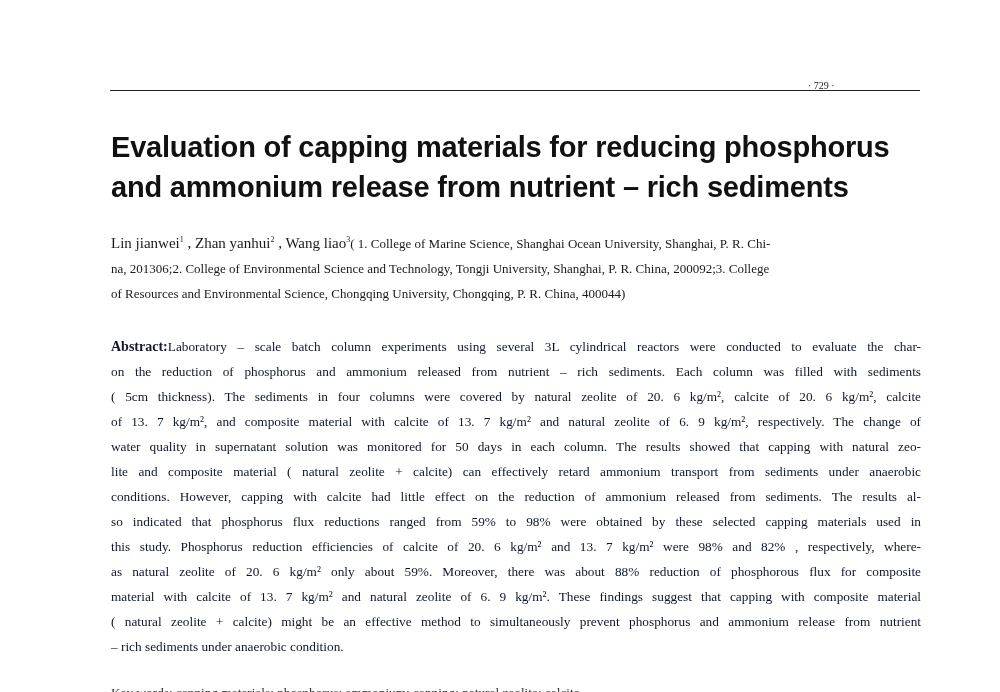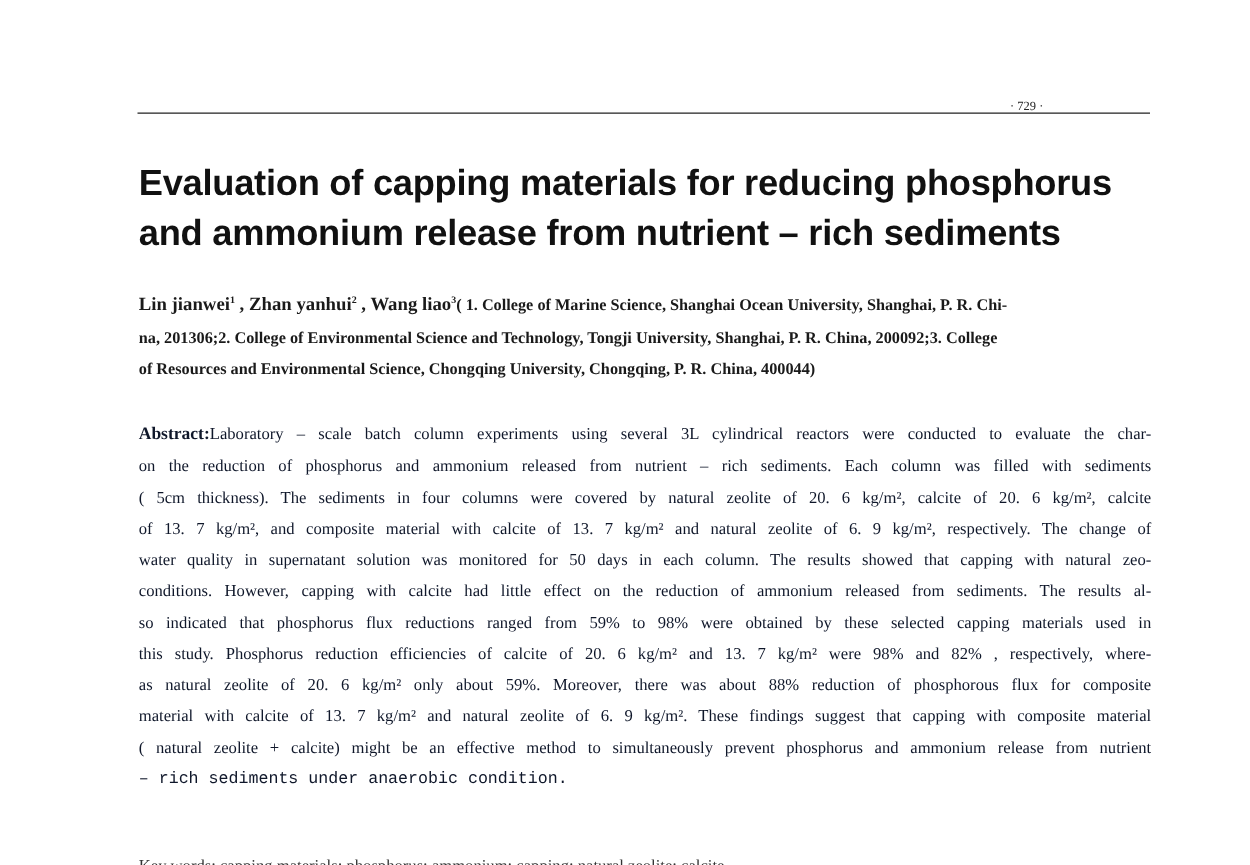--- a/index.html
+++ b/index.html
@@ -66,40 +66,39 @@
     top: 231px;
     width: 810px;
     font-size: 13px;
     line-height: 25px;
     color: #1a1a1a;
     text-align: justify;
   }
   .authors .names {
     font-size: 15px;
   }
-  .authors .line { display: block; white-space: nowrap; font-weight: bold; }
+  .authors .line { display: block; white-space: nowrap; }
   sup { font-size: 8px; vertical-align: 6px; line-height: 0; }
   .abstract {
     position: absolute;
     left: 111px;
     top: 334px;
     width: 810px;
     font-size: 13.3px;
     line-height: 25px;
     color: #0f172a;
   }
   .abstract .line {
     display: block;
     white-space: nowrap;
     text-align: justify;
     text-align-last: justify;
   }
   .abstract .line.last {
     text-align-last: left;
-    font-family: Liberation Mono, monospace;
   }
   .abstract .label {
     font-weight: bold;
     font-size: 14px;
   }
   .cutoff-line {
     position: absolute;
     left: 111px;
     top: 686px;
     width: 560px;
@@ -132,20 +131,21 @@
   <span class="line">na, 201306;2. College of Environmental Science and Technology, Tongji University, Shanghai, P. R. China, 200092;3. College</span>
   <span class="line">of Resources and Environmental Science, Chongqing University, Chongqing, P. R. China, 400044)</span>
 </div>
 
 <div class="abstract">
   <span class="line"><span class="label">Abstract</span><span class="label">:</span><span>Laboratory – scale batch column experiments using several 3L cylindrical reactors were conducted to evaluate the char-</span></span>
   <span class="line">on the reduction of phosphorus and ammonium released from nutrient – rich sediments.  Each column was filled with sediments</span>
   <span class="line">( 5cm thickness).  The sediments in four columns were covered by natural zeolite of 20. 6 kg/m², calcite of 20. 6 kg/m², calcite</span>
   <span class="line">of 13. 7 kg/m², and composite material with calcite of 13. 7 kg/m² and natural zeolite of 6. 9 kg/m², respectively.  The change of</span>
   <span class="line">water quality in supernatant solution was monitored for 50 days in each column.  The results showed that capping with natural zeo-</span>
+  <span class="line">lite and composite material ( natural zeolite + calcite)  can effectively retard ammonium transport from sediments under anaerobic</span>
   <span class="line">conditions.  However, capping with calcite had little effect on the reduction of ammonium released from sediments.  The results al-</span>
   <span class="line">so indicated that phosphorus flux reductions ranged from 59%  to 98%  were obtained by these selected capping materials used in</span>
   <span class="line">this study.  Phosphorus reduction efficiencies of calcite of 20. 6 kg/m² and 13. 7 kg/m² were 98%  and 82% , respectively, where-</span>
   <span class="line">as natural zeolite of 20. 6 kg/m² only about 59%.  Moreover, there was about 88%  reduction of phosphorous flux for composite</span>
   <span class="line">material with calcite of 13. 7 kg/m² and natural zeolite of 6. 9 kg/m².  These findings suggest that capping with composite material</span>
   <span class="line">( natural zeolite + calcite)  might be an effective method to simultaneously prevent phosphorus and ammonium release from nutrient</span>
   <span class="line last">– rich sediments under anaerobic condition.</span>
 </div>
 
 <div class="cutoff-line">

